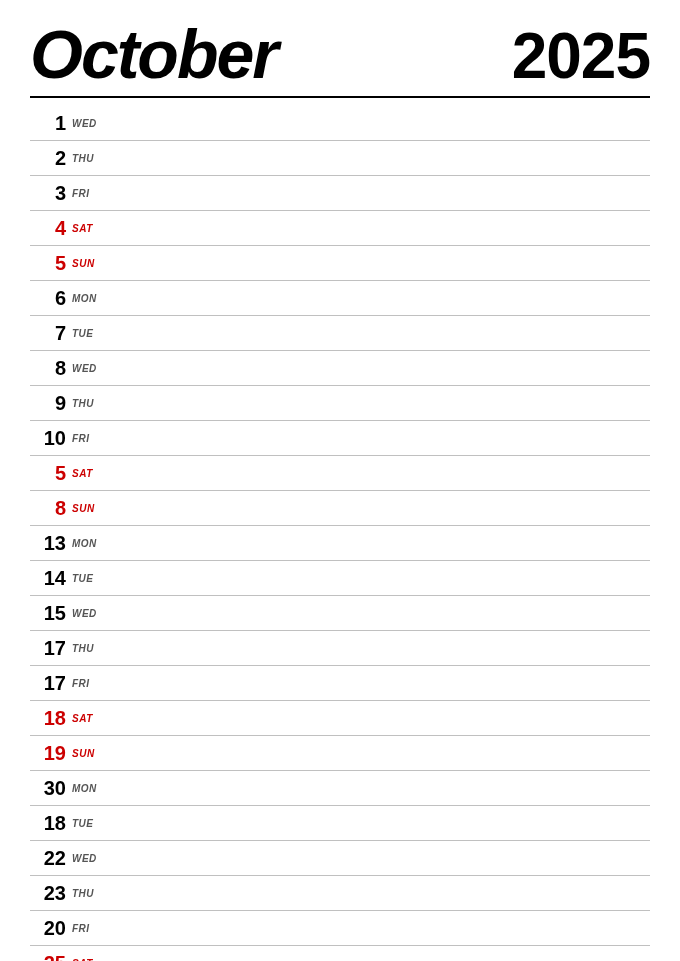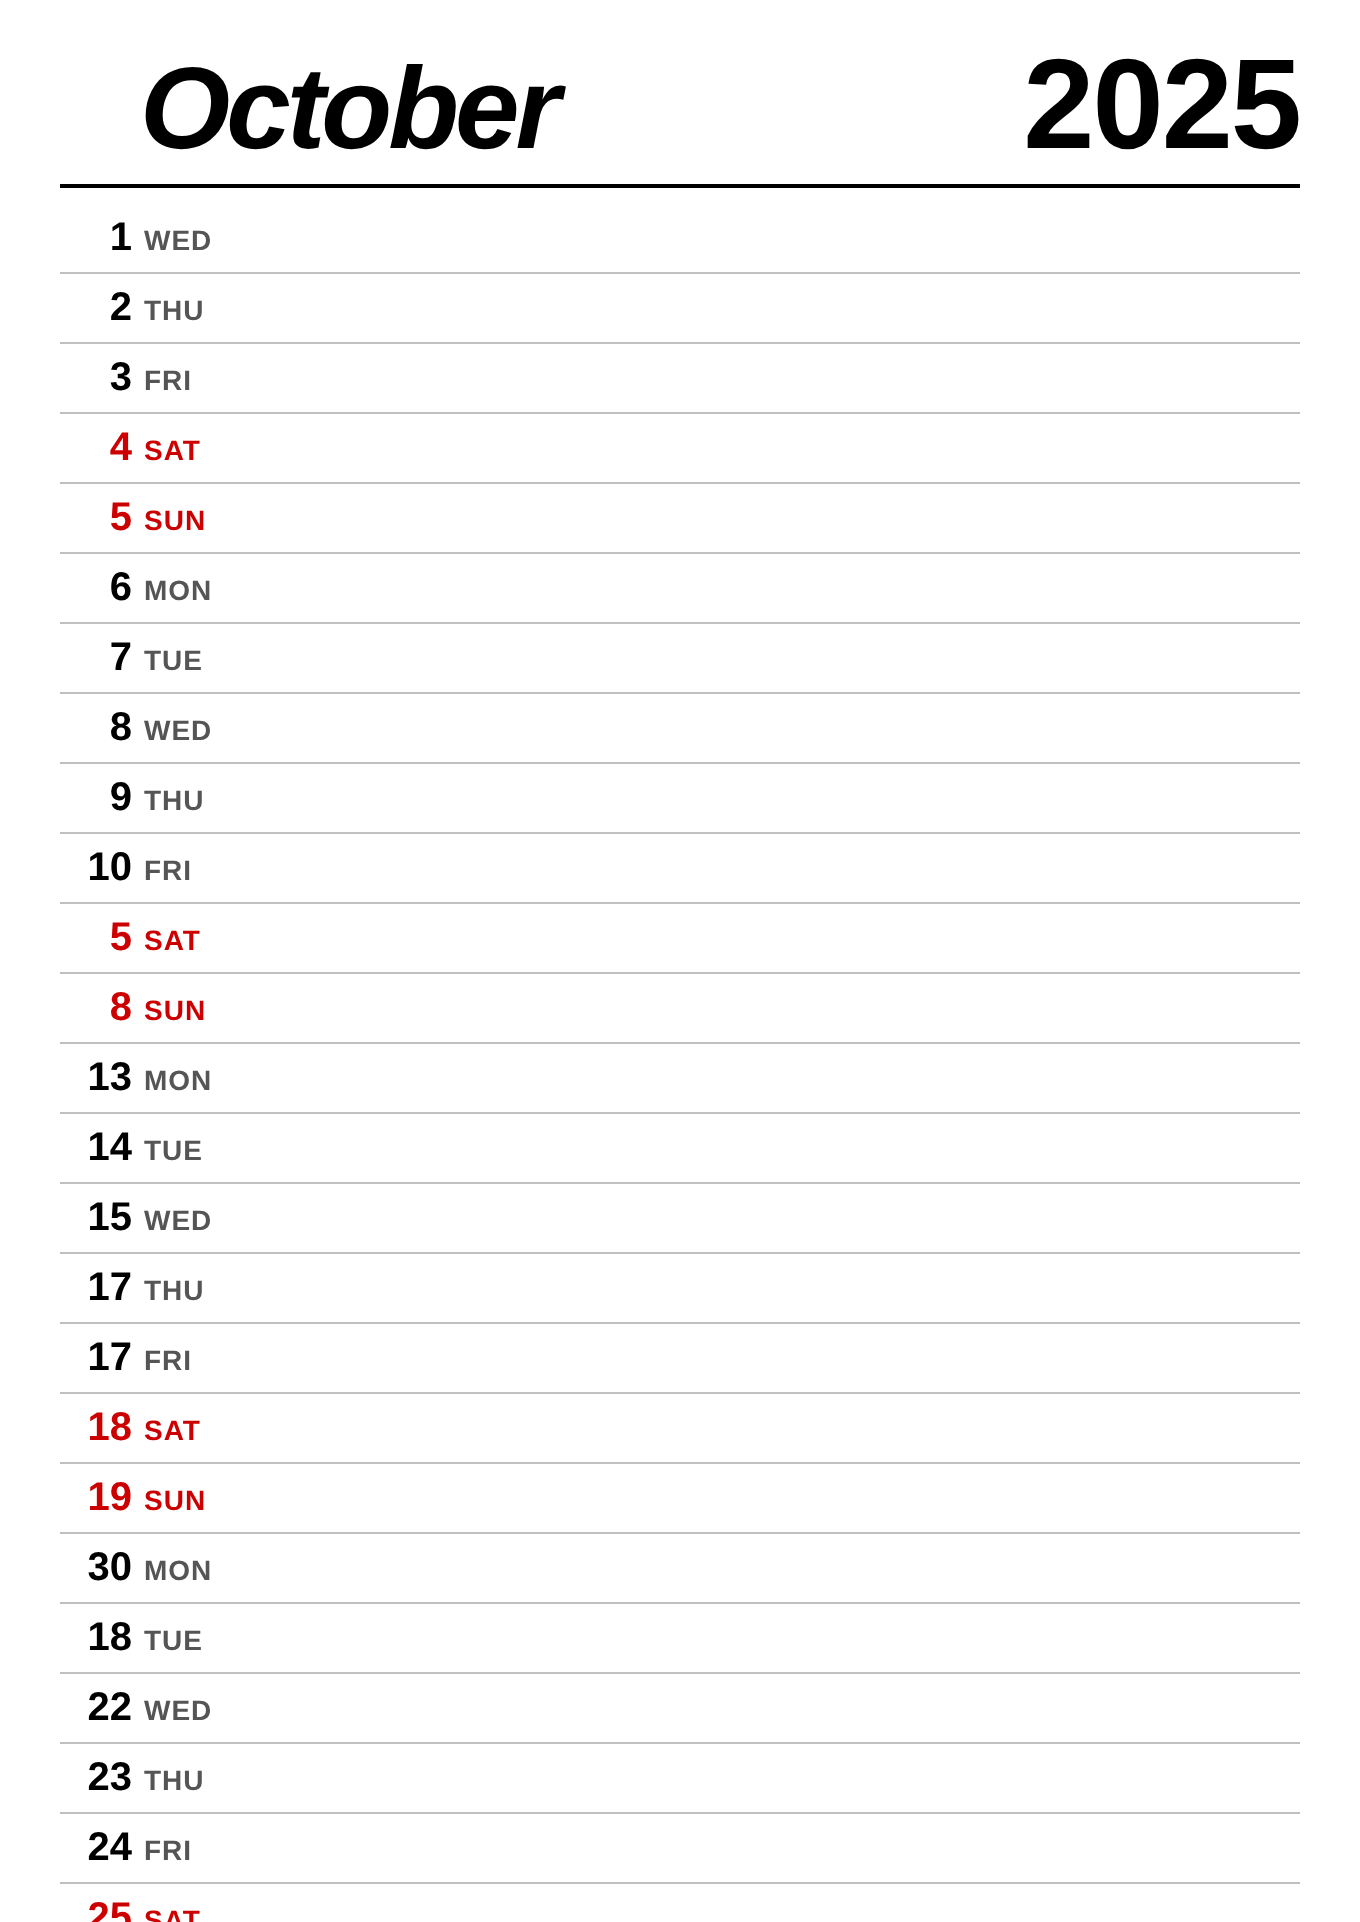--- a/index.html
+++ b/index.html
@@ -19,27 +19,26 @@
     .header {
       display: flex;
       justify-content: space-between;
       align-items: flex-end;
       padding-bottom: 8px;
       border-bottom: 2.5px solid #000;
       margin-bottom: 8px;
     }
 
     .month-title {
-      font-size: 58px;
+      font-size: 68px;
       font-weight: 900;
       font-style: italic;
       color: #000;
       line-height: 1;
       letter-spacing: -2px;
-      margin-left: 40px;
     }
 
     .year-title {
       font-size: 64px;
       font-weight: 900;
       color: #000;
       line-height: 1;
       letter-spacing: -1px;
     }
 
@@ -58,28 +57,29 @@
     .day-number {
       font-size: 20px;
       font-weight: 700;
       color: #000;
       width: 36px;
       text-align: right;
       flex-shrink: 0;
     }
 
     .day-name {
-      font-size: 14px;
+      font-size: 10px;
       font-weight: 700;
       color: #555;
       margin-left: 6px;
       letter-spacing: 0.5px;
       text-transform: uppercase;
       flex-shrink: 0;
       width: 30px;
+      font-style: italic;
     }
 
     .day-row.weekend .day-number,
     .day-row.weekend .day-name {
       color: #cc0000;
     }
 
     .day-row .spacer {
       flex: 1;
     }
@@ -202,21 +202,21 @@
       <span class="day-number">22</span>
       <span class="day-name">WED</span>
       <span class="spacer"></span>
     </div>
     <div class="day-row">
       <span class="day-number">23</span>
       <span class="day-name">THU</span>
       <span class="spacer"></span>
     </div>
     <div class="day-row">
-      <span class="day-number">24</span>
+      <span class="day-number">20</span>
       <span class="day-name">FRI</span>
       <span class="spacer"></span>
     </div>
     <div class="day-row weekend">
       <span class="day-number">25</span>
       <span class="day-name">SAT</span>
       <span class="spacer"></span>
     </div>
   </div>
 

